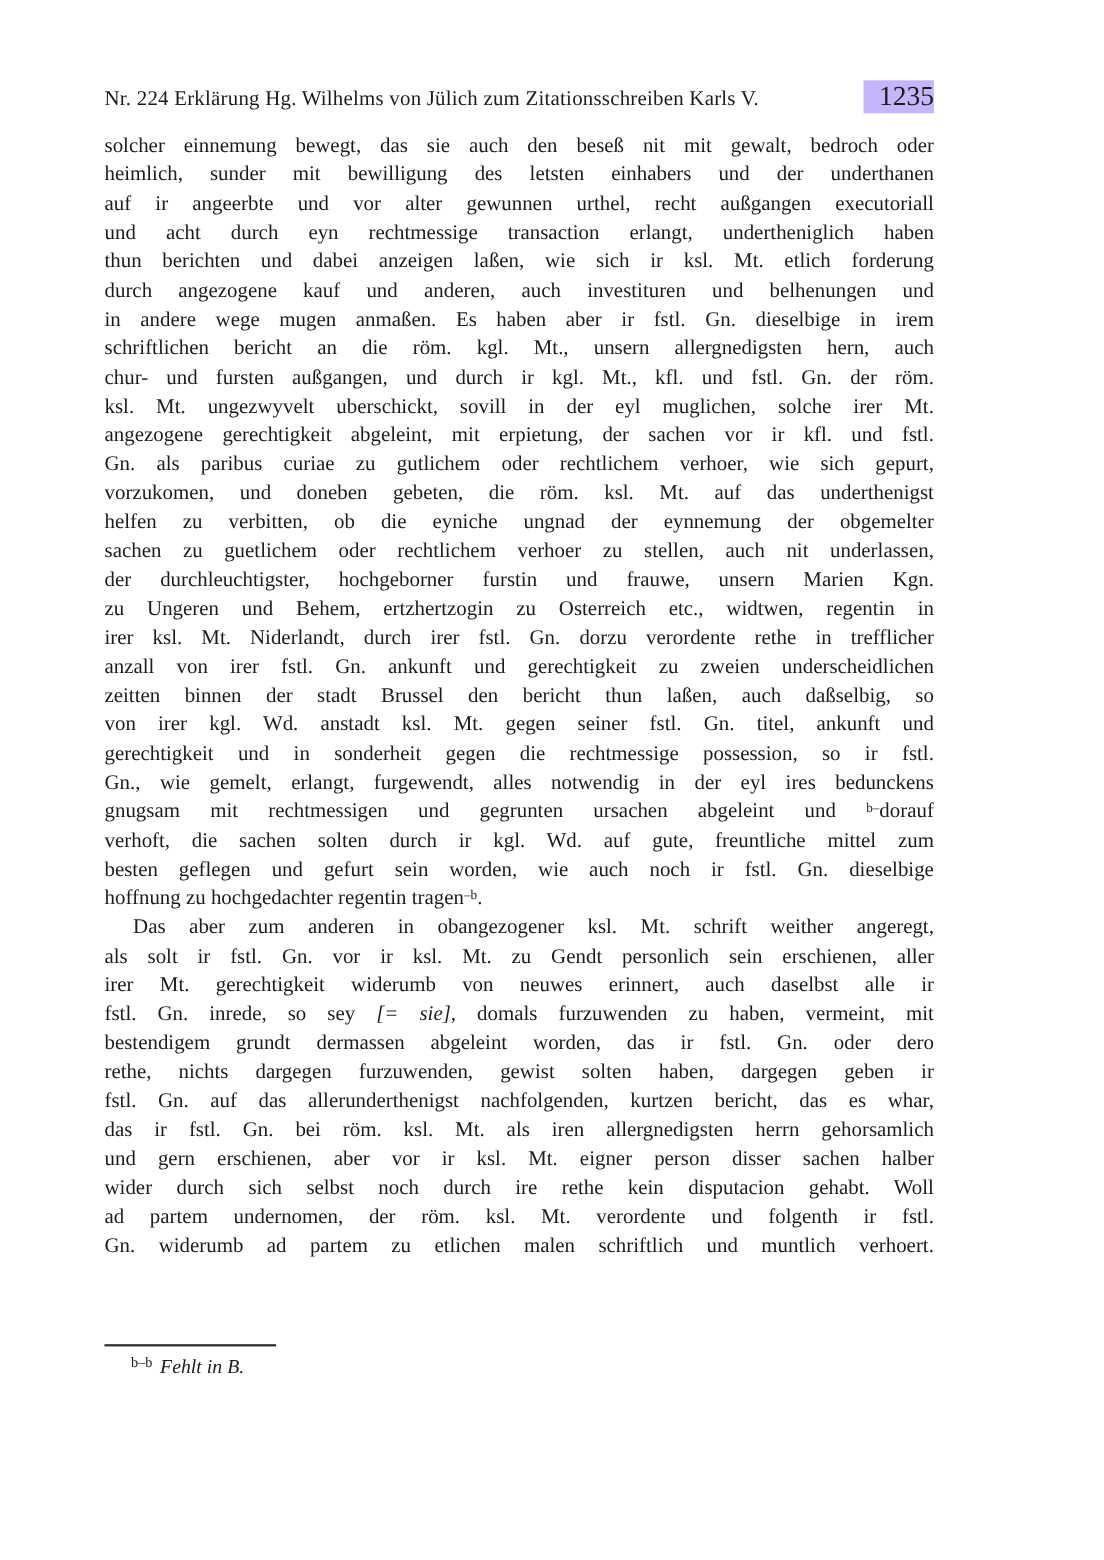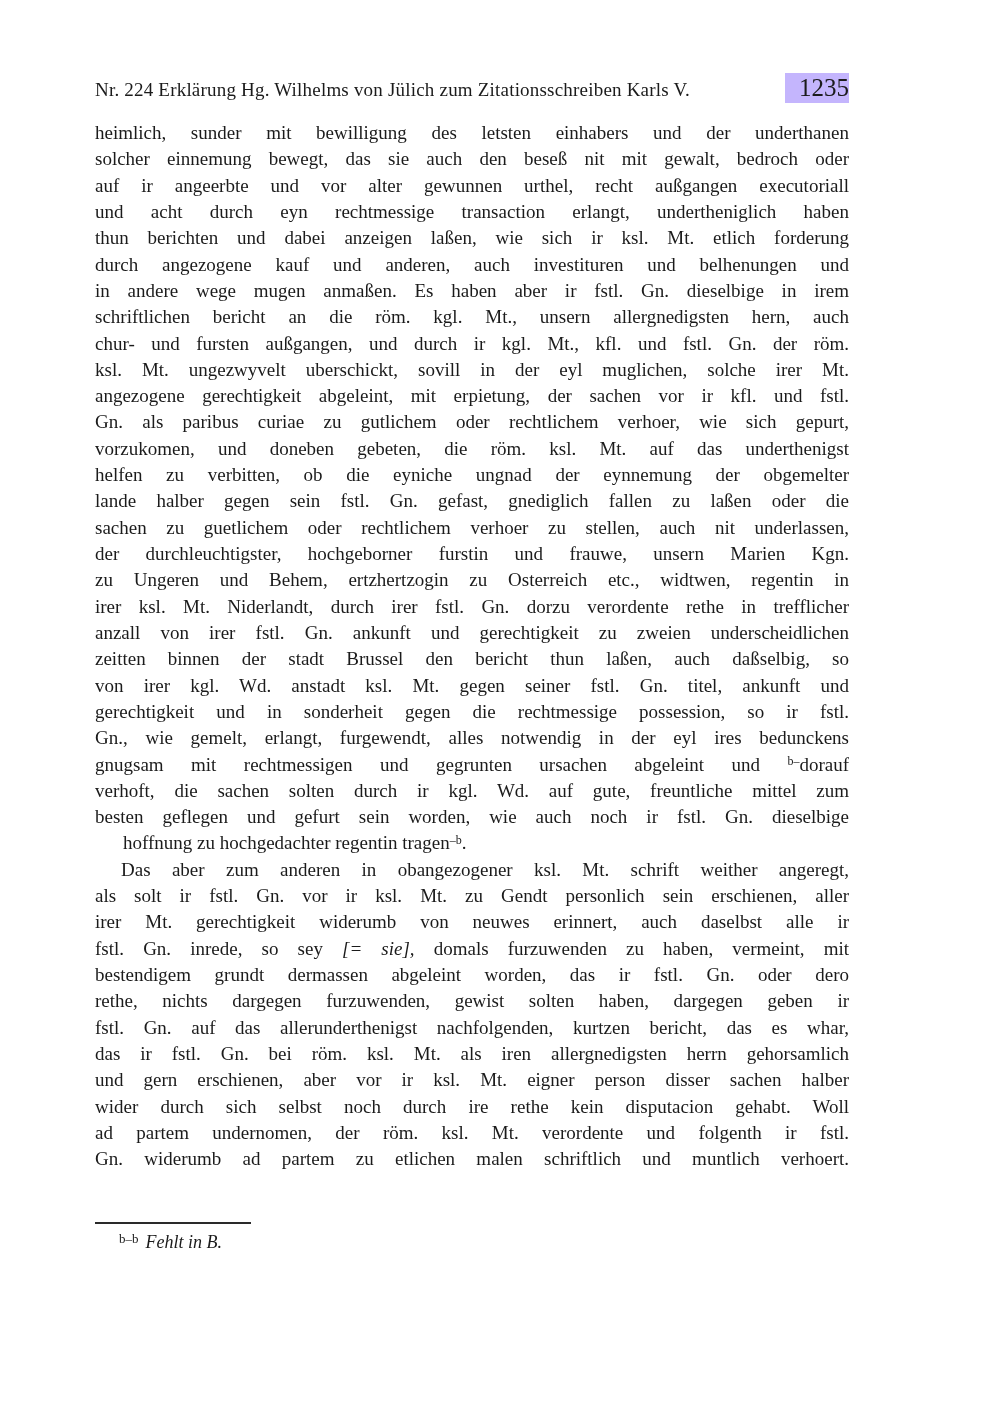--- a/index.html
+++ b/index.html
@@ -43,21 +43,21 @@
   }
   .line {
     height: 26.32px;
     line-height: 26.32px;
     text-align: justify;
     text-align-last: justify;
     text-justify: inter-word;
     overflow: hidden;
     white-space: nowrap; 
   }
-  .line.no-j { text-align-last: left; margin-left: 28px; }
+  .line.no-j { text-align-last: left; }
   .line.indent { text-indent: 26px; }
   .sup {
     font-size: 12px;
     vertical-align: baseline;
     position: relative;
     top: -0.45em;
   }
   .ital { font-style: italic; }
   
   .footnote-sep {
@@ -84,35 +84,34 @@
 <body>
 
 <div class="page">
 
   <div class="header">
     <div class="running-title">Nr. 224 Erklärung Hg. Wilhelms von Jülich zum Zitationsschreiben Karls V.</div>
     <div class="page-number">1235</div>
   </div>
 
   <div class="body-text" id="body-text">
+      <div class="line"><span>solcher einnemung bewegt, das sie auch den beseß nit mit gewalt, bedroch oder</span></div>
       <div class="line"><span>heimlich, sunder mit bewilligung des letsten einhabers und der underthanen</span></div>
-      <div class="line"><span>solcher einnemung bewegt, das sie auch den beseß nit mit gewalt, bedroch oder</span></div>
       <div class="line"><span>auf ir angeerbte und vor alter gewunnen urthel, recht außgangen executoriall</span></div>
       <div class="line"><span>und acht durch eyn rechtmessige transaction erlangt, undertheniglich haben</span></div>
       <div class="line"><span>thun berichten und dabei anzeigen laßen, wie sich ir ksl. Mt. etlich forderung</span></div>
       <div class="line"><span>durch angezogene kauf und anderen, auch investituren und belhenungen und</span></div>
       <div class="line"><span>in andere wege mugen anmaßen. Es haben aber ir fstl. Gn. dieselbige in irem</span></div>
       <div class="line"><span>schriftlichen bericht an die röm. kgl. Mt., unsern allergnedigsten hern, auch</span></div>
       <div class="line"><span>chur- und fursten außgangen, und durch ir kgl. Mt., kfl. und fstl. Gn. der röm.</span></div>
       <div class="line"><span>ksl. Mt. ungezwyvelt uberschickt, sovill in der eyl muglichen, solche irer Mt.</span></div>
       <div class="line"><span>angezogene gerechtigkeit abgeleint, mit erpietung, der sachen vor ir kfl. und fstl.</span></div>
       <div class="line"><span>Gn. als paribus curiae zu gutlichem oder rechtlichem verhoer, wie sich gepurt,</span></div>
       <div class="line"><span>vorzukomen, und doneben gebeten, die röm. ksl. Mt. auf das underthenigst</span></div>
       <div class="line"><span>helfen zu verbitten, ob die eyniche ungnad der eynnemung der obgemelter</span></div>
-      <div class="line"><span>lande halber gegen sein fstl. Gn. gefast, gnediglich fallen zu laßen oder die</span></div>
       <div class="line"><span>sachen zu guetlichem oder rechtlichem verhoer zu stellen, auch nit underlassen,</span></div>
       <div class="line"><span>der durchleuchtigster, hochgeborner furstin und frauwe, unsern Marien Kgn.</span></div>
       <div class="line"><span>zu Ungeren und Behem, ertzhertzogin zu Osterreich etc., widtwen, regentin in</span></div>
       <div class="line"><span>irer ksl. Mt. Niderlandt, durch irer fstl. Gn. dorzu verordente rethe in trefflicher</span></div>
       <div class="line"><span>anzall von irer fstl. Gn. ankunft und gerechtigkeit zu zweien underscheidlichen</span></div>
       <div class="line"><span>zeitten binnen der stadt Brussel den bericht thun laßen, auch daßselbig, so</span></div>
       <div class="line"><span>von irer kgl. Wd. anstadt ksl. Mt. gegen seiner fstl. Gn. titel, ankunft und</span></div>
       <div class="line"><span>gerechtigkeit und in sonderheit gegen die rechtmessige possession, so ir fstl.</span></div>
       <div class="line"><span>Gn., wie gemelt, erlangt, furgewendt, alles notwendig in der eyl ires bedunckens</span></div>
       <div class="line"><span>gnugsam mit rechtmessigen und gegrunten ursachen abgeleint und </span><span class="sup">b–</span><span>dorauf</span></div>

